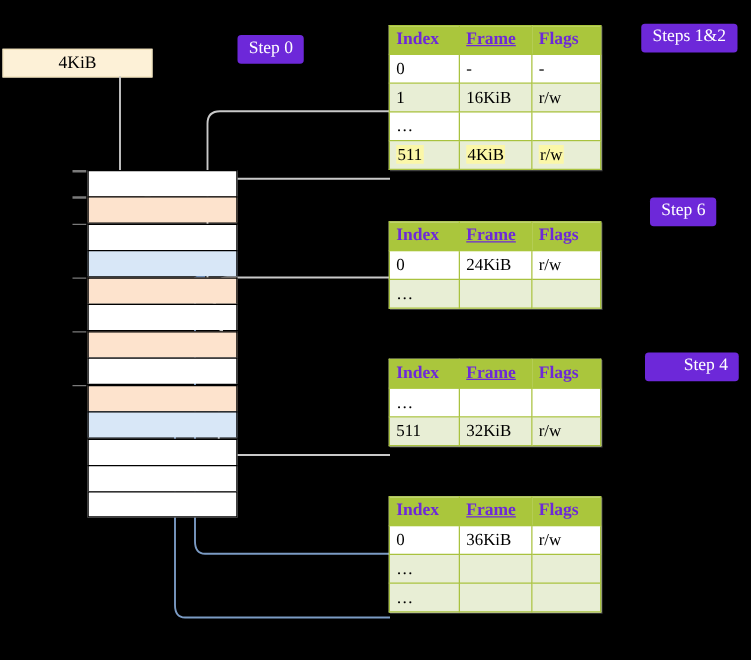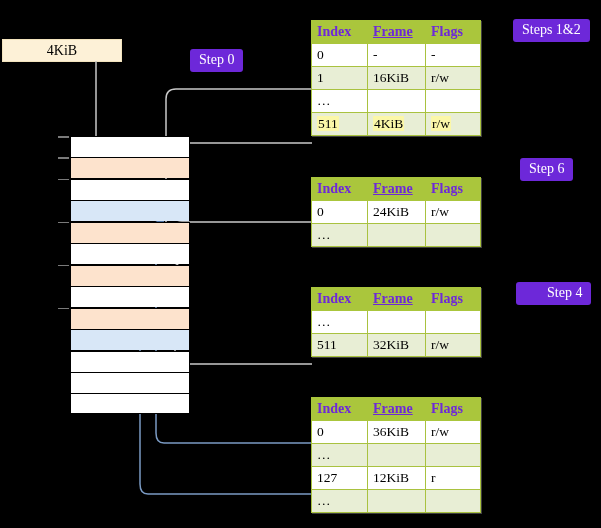--- a/index.html
+++ b/index.html
@@ -89,21 +89,21 @@
 </style>
 </head>
 <body>
 
 <div id="stage">
 
   <div id="srcbox">
     <span>4KiB</span>
   </div>
 
-  <div class="badge" style="left:190px;top:49px;">
+  <div class="badge" style="left:190px;top:28px;">
     <span>Step 0</span>
   </div>
   <div class="badge" style="left:513px;top:19px;">
     <span>Steps 1&amp;2</span>
   </div>
   <div class="badge" style="left:520px;top:158px;">
     <span>Step 6</span>
   </div>
   <div class="badge" style="left:516px;top:282px;padding-left:31px;">
     <span>Step 4</span>
@@ -244,25 +244,20 @@
         <tr class="plain">
           <td class="c0">0</td>
           <td class="c1">36KiB</td>
           <td class="c2">r/w</td>
         </tr>
         <tr class="alt">
           <td class="c0"><span class="dots">…</span></td>
           <td class="c1"></td>
           <td class="c2"></td>
         </tr>
-        <tr class="plain">
-          <td class="c0">127</td>
-          <td class="c1">12KiB</td>
-          <td class="c2">r</td>
-        </tr>
         <tr class="alt">
           <td class="c0"><span class="dots">…</span></td>
           <td class="c1"></td>
           <td class="c2"></td>
         </tr>
       </tbody>
     </table>
 
 </div>
 

